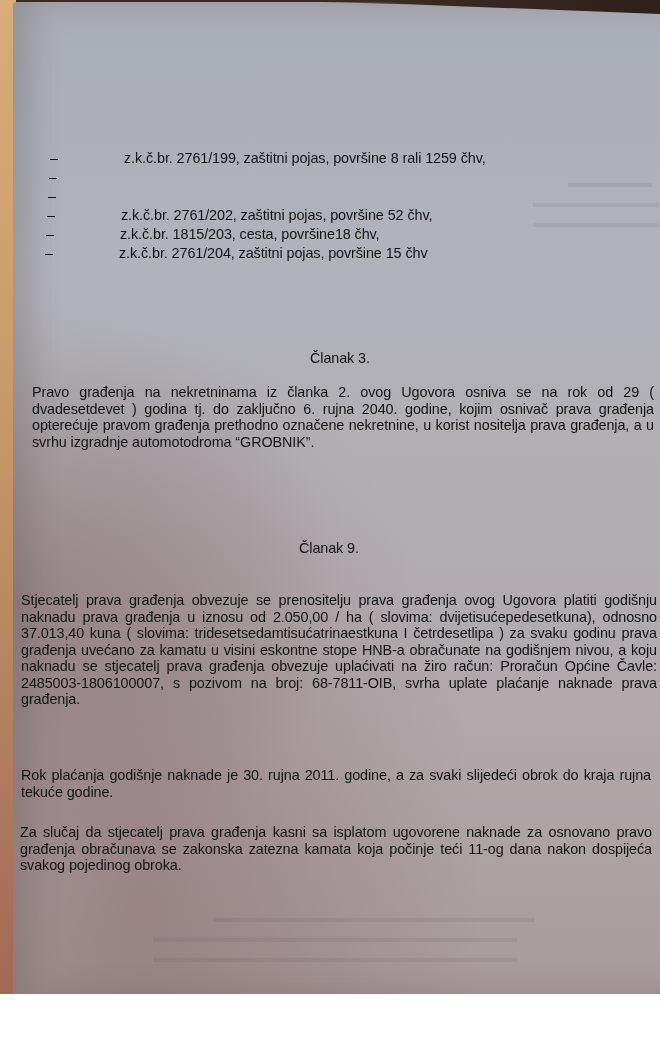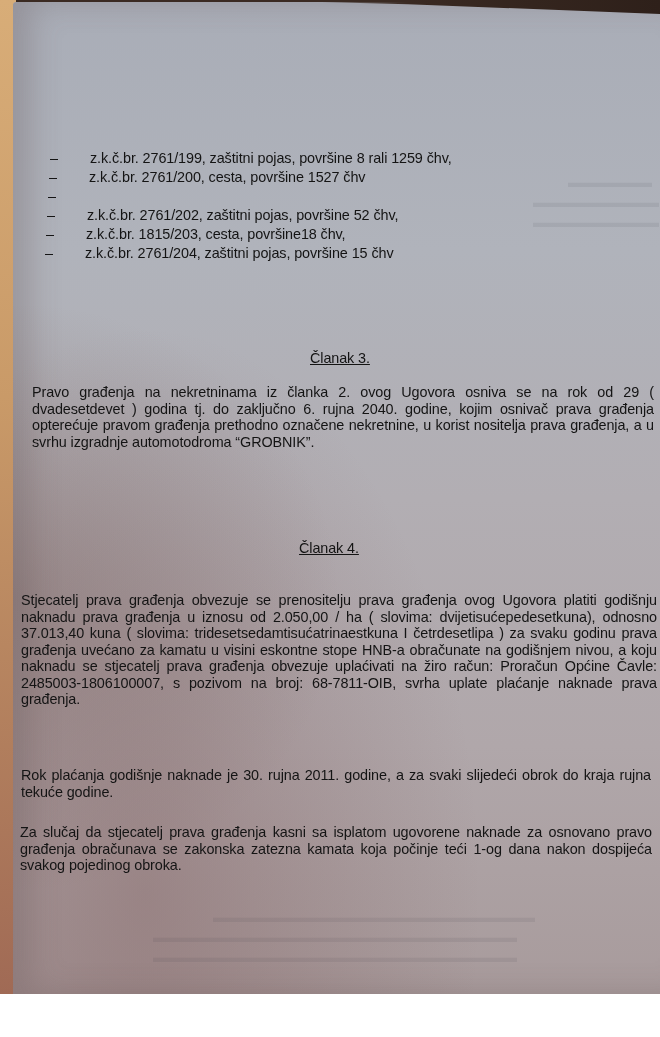--- a/index.html
+++ b/index.html
@@ -66,28 +66,28 @@
       height: 19px;
     }
     .dash {
       position: absolute;
       top: 0;
     }
     .item-text {
       position: absolute;
       top: 0;
       white-space: nowrap;
+      margin-left: 34px;
     }
     .para {
       text-align: justify;
       text-align-last: left;
     }
     .heading {
       white-space: nowrap;
-      text-decoration: underline;
     }
     .bleed {
       position: absolute;
       color: rgba(40,40,50,0.08);
       font-size: 14px;
       line-height: 20px;
       white-space: nowrap;
     }
   </style>
 </head>
@@ -104,21 +104,20 @@
     <div class="bleed" style="left:140px;top:925px;">▬▬▬▬▬▬▬▬▬▬▬▬▬▬▬▬▬▬▬▬▬▬▬▬▬▬</div>
     <div class="bleed" style="left:140px;top:945px;">▬▬▬▬▬▬▬▬▬▬▬▬▬▬▬▬▬▬▬▬▬▬▬▬▬▬</div>
 
     <div class="text list" style="top:148px; left:-13px;">
       <div class="list-item">
         <span class="dash" style="left:50px;">–</span>
         <span class="item-text" style="left:90px;">z.k.č.br. 2761/199, zaštitni pojas, površine 8 rali 1259 čhv,</span>
       </div>
       <div class="list-item">
         <span class="dash" style="left:49px;">–</span>
-        <span class="item-text" style="left:89px;">z.k.č.br. 2761/200, cesta, površine 1527 čhv</span>
       </div>
       <div class="list-item">
         <span class="dash" style="left:48px;">–</span>
       </div>
       <div class="list-item">
         <span class="dash" style="left:47px;">–</span>
         <span class="item-text" style="left:87px;">z.k.č.br. 2761/202, zaštitni pojas, površine 52 čhv,</span>
       </div>
       <div class="list-item">
         <span class="dash" style="left:46px;">–</span>
@@ -127,19 +126,19 @@
       <div class="list-item">
         <span class="dash" style="left:45px;">–</span>
         <span class="item-text" style="left:85px;">z.k.č.br. 2761/204, zaštitni pojas, površine 15 čhv</span>
       </div>
     </div>
 
 
     <div class="text heading" style="left:297px; top:348px;">Članak 3.</div>
     <div class="text para" style="left:19px; top:382px; width:622px;">Pravo građenja na nekretninama iz članka 2. ovog Ugovora osniva se na rok od 29 ( dvadesetdevet ) godina tj.  do  zaključno 6. rujna 2040. godine, kojim osnivač prava građenja opterećuje pravom građenja prethodno označene nekretnine, u korist nositelja prava građenja, a u svrhu izgradnje automotodroma “GROBNIK”.</div>
 
-    <div class="text heading" style="left:286px; top:538px;">Članak 4.</div>
+    <div class="text heading" style="left:286px; top:538px;">Članak 9.</div>
     <div class="text para" style="left:8px; top:590px; width:636px;">Stjecatelj prava građenja obvezuje se prenositelju prava građenja ovog Ugovora platiti godišnju naknadu  prava građenja u iznosu od  2.050,00 / ha ( slovima: dvijetisućepedesetkuna),  odnosno  37.013,40  kuna  ( slovima: tridesetsedamtisućatrinaestkuna I četrdesetlipa ) za svaku godinu prava građenja uvećano za kamatu u visini eskontne stope HNB-a obračunate na godišnjem nivou,  a koju naknadu se stjecatelj prava građenja obvezuje uplaćivati na žiro račun: Proračun Općine Čavle: 2485003-1806100007, s pozivom na broj: 68-7811-OIB, svrha uplate plaćanje naknade prava građenja.</div>
     <div class="text para" style="left:8px; top:765px; width:630px;">Rok plaćanja godišnje naknade je  30. rujna 2011. godine, a za svaki slijedeći obrok do kraja rujna tekuće godine.</div>
-    <div class="text para" style="left:7px; top:822px; width:632px;">Za slučaj da stjecatelj  prava građenja kasni sa isplatom ugovorene naknade za osnovano pravo građenja obračunava se zakonska zatezna kamata koja počinje teći 1-og dana nakon dospijeća svakog pojedinog obroka.</div>
+    <div class="text para" style="left:7px; top:822px; width:632px;">Za slučaj da stjecatelj  prava građenja kasni sa isplatom ugovorene naknade za osnovano pravo građenja obračunava se zakonska zatezna kamata koja počinje teći 11-og dana nakon dospijeća svakog pojedinog obroka.</div>
   </div>
   <div class="top-dark"></div>
 </div>
 
 </body></html>

